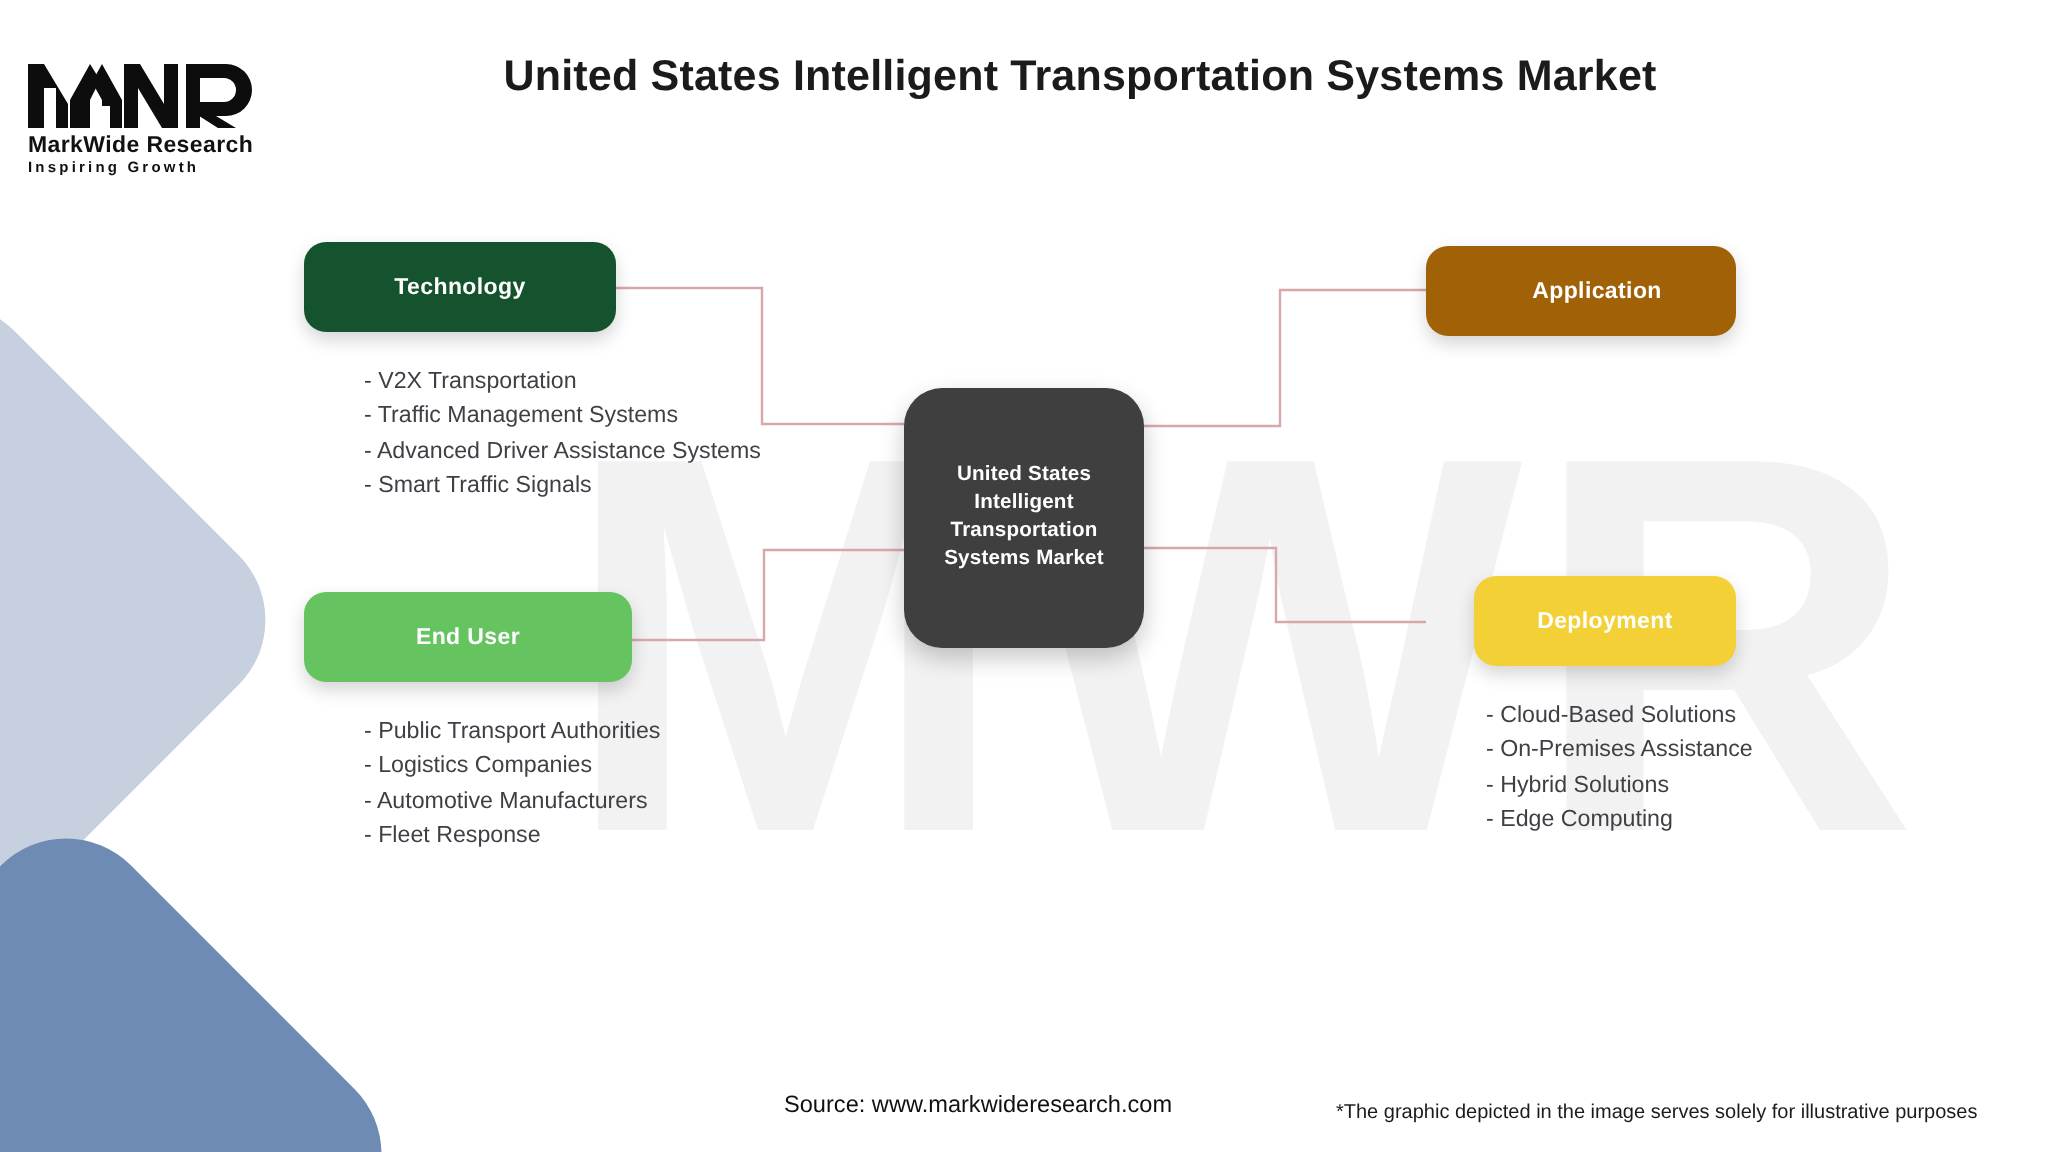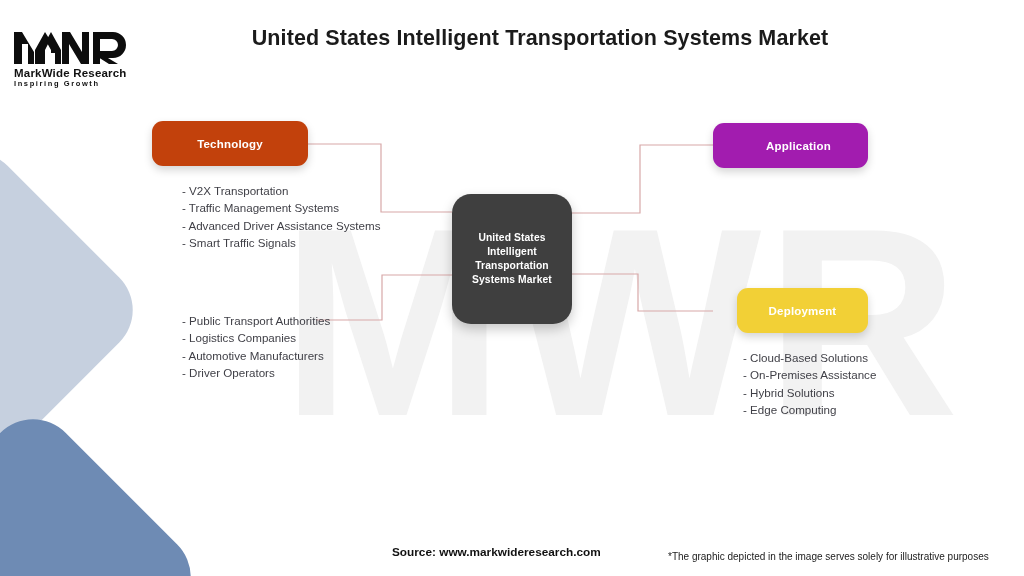--- a/index.html
+++ b/index.html
@@ -174,21 +174,21 @@
     padding: 0 8px;
     box-sizing: border-box;
   }
 
   
   #source {
     position: absolute;
     left: 392px;
     top: 545px;
     font-size: 11.8px;
-    font-weight: 700;
+    font-weight: 400;
     color: #111111;
     z-index: 5;
   }
   #disclaimer {
     position: absolute;
     left: 668px;
     top: 551px;
     font-size: 10px;
     color: #1b1b1b;
     z-index: 5;
@@ -235,39 +235,40 @@
         </g>
       </svg>
     </span>
     <span class="brand">MarkWide Research</span>
     <span class="tagline">Inspiring Growth</span>
   </div>
 
   <div id="title">United States Intelligent Transportation Systems Market</div>
 
   <div class="branch" id="branch-technology">
-    <div class="node" style="background: #c2410c; text-align: center;">Technology</div>
+    <div class="node" style="background: #14532d; text-align: center;">Technology</div>
     <div class="items">
       <div class="item">- V2X Transportation</div>
       <div class="item">- Traffic Management Systems</div>
       <div class="item">- Advanced Driver Assistance Systems</div>
       <div class="item">- Smart Traffic Signals</div>
     </div>
   </div>
 
   <div class="branch" id="branch-application">
-    <div class="node" style="background: #a21caf; padding-left: 16px;">Application</div>
+    <div class="node" style="background: #a16207; padding-left: 16px;">Application</div>
   </div>
 
   <div class="branch" id="branch-enduser">
+    <div class="node" style="background: rgb(101, 196, 95);">End User</div>
     <div class="items">
       <div class="item">- Public Transport Authorities</div>
       <div class="item">- Logistics Companies</div>
       <div class="item">- Automotive Manufacturers</div>
-      <div class="item">- Driver Operators</div>
+      <div class="item">- Fleet Response</div>
     </div>
   </div>
 
   <div class="branch" id="branch-deployment">
     <div class="node" style="background: rgb(242, 208, 54); margin-left: 24px;">Deployment</div>
     <div class="items">
       <div class="item">- Cloud-Based Solutions</div>
       <div class="item">- On-Premises Assistance</div>
       <div class="item">- Hybrid Solutions</div>
       <div class="item">- Edge Computing</div>

